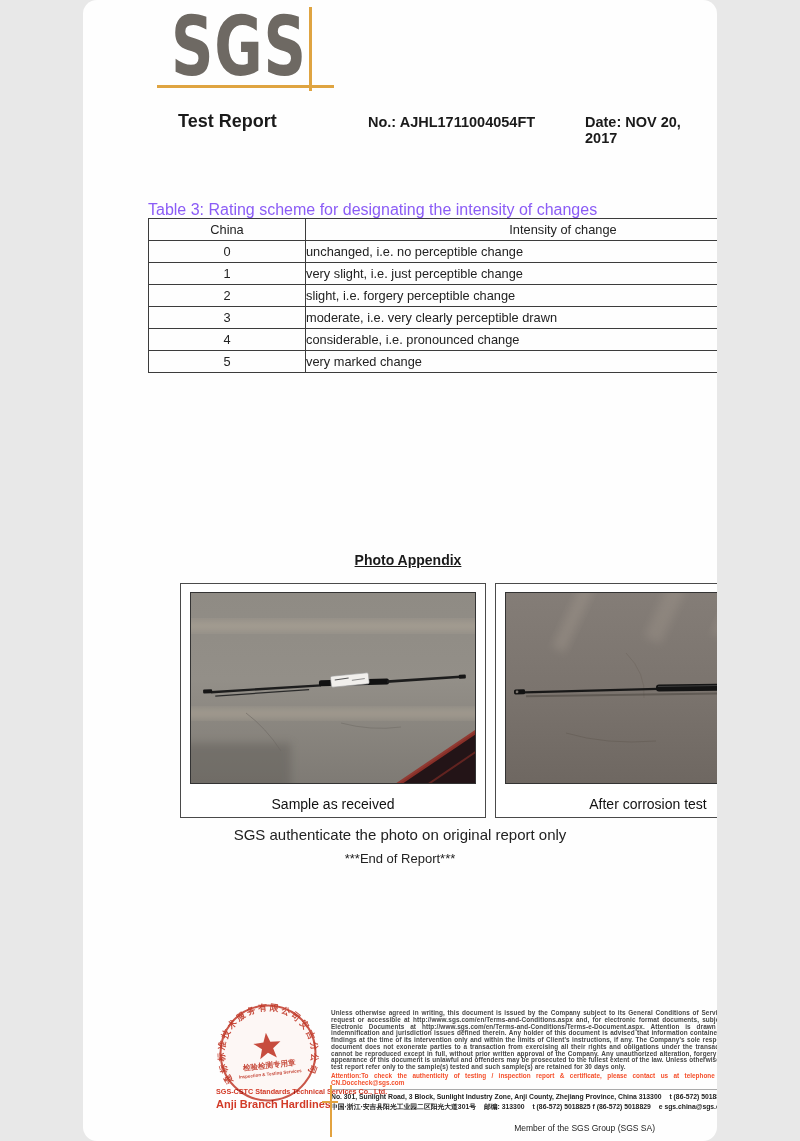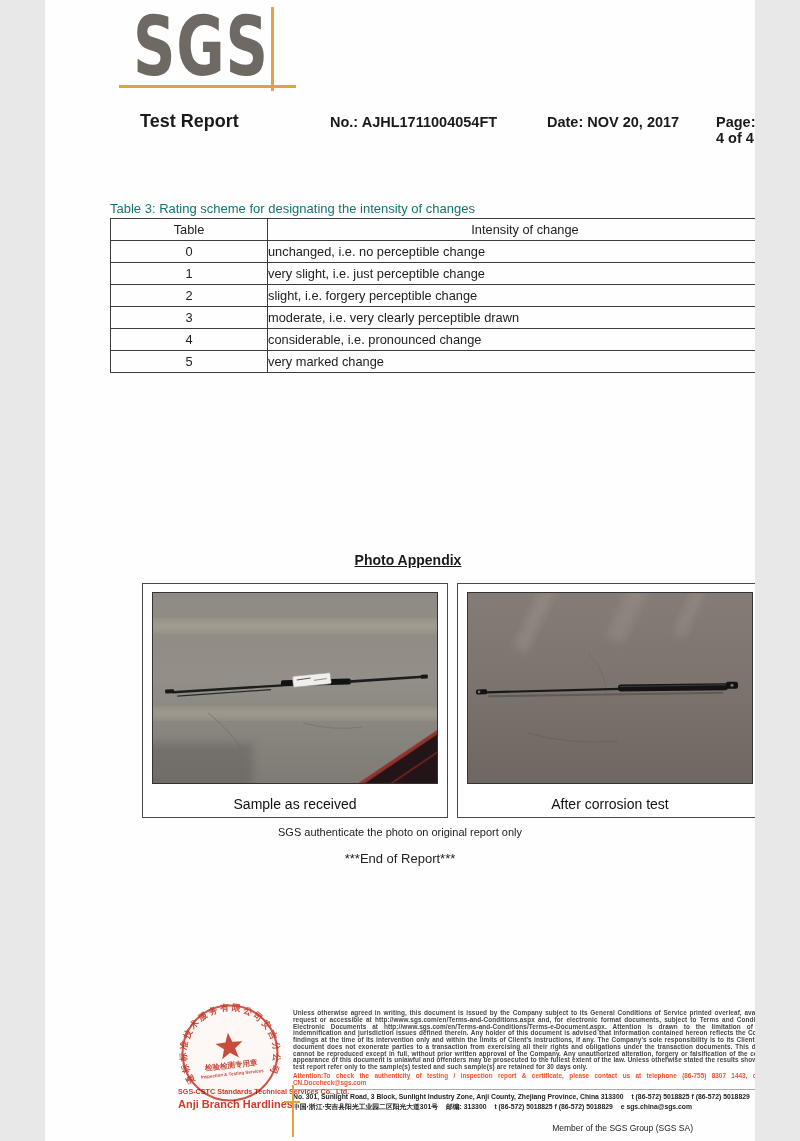--- a/index.html
+++ b/index.html
@@ -1,58 +1,58 @@
 <!DOCTYPE html>
 <html><head>
 <meta charset="utf-8">
 <style>
   * { margin:0; padding:0; box-sizing:border-box; }
   html,body { background:#e8e8e8; }
   body { font-family:"Liberation Sans", sans-serif; }
   .page {
-    position:relative; width:710px; height:1141px; margin:0 auto;
-    background:#fefefe; overflow:hidden; color:#1a1a1a;
+    position:relative; width:634px; height:1141px; margin:0 auto;
+    background:#fefefe; overflow:hidden; color:#1a1a1a;border-radius:14px;
   }
 
   
   .logo-text {
     position:absolute; left:88px; top:6px;
     font-family:"DejaVu Sans", sans-serif;
     font-size:82px; font-weight:bold; color:#6e6963;
     letter-spacing:1px; transform:scaleX(0.72); transform-origin:left top;
     line-height:1;
   }
   .logo-hline { position:absolute; left:74px; top:85px; width:177px; height:3px; background:#dfa441; }
   .logo-vline { position:absolute; left:226px; top:7px; width:3px; height:84px; background:#dfa441; }
 
   .report-title { position:absolute; left:95px; top:111px; font-size:18px; font-weight:bold; }
   .report-no    { position:absolute; left:285px; top:114px; font-size:14.5px; font-weight:bold; }
   .report-date  { position:absolute; left:502px; top:114px; font-size:14.5px; font-weight:bold; }
   .report-page  { position:absolute; left:671px; top:114px; font-size:14.5px; font-weight:bold; }
 
   
-  .table-caption { position:absolute; left:65px; top:201px; font-size:13px; color:#0f766e; }
+  .table-caption { position:absolute; left:65px; top:201px; font-size:16px; color:#8b5cf6; }
   table.rating { position:absolute; left:65px; top:218px; width:673px; border-collapse:collapse; }
   table.rating th, table.rating td {
     border:1.6px solid #3c3c3c; height:22px; font-size:12.8px; font-weight:normal; color:#222;
   }
   table.rating .col-rating { width:157px; text-align:center; }
   table.rating th { text-align:center; }
   table.rating td.desc { padding-left:0; text-align:left; }
 
   
   .photo-title { position:absolute; left:0; right:0; top:551px; text-align:center;padding-left:16px; }
   .photo-title span { font-size:14px; font-weight:bold; text-decoration:underline; }
   .photo-card { position:absolute; top:583px; width:306px; height:235px; border:1px solid #4a4a4a; background:#fff; }
   .photo-card.left  { left:97px; }
   .photo-card.right { left:412px; }
   .photo-frame { position:absolute; left:9px; top:8px; width:286px; height:192px; border:1px solid #333; overflow:hidden; background:#8b8781; }
   .photo-caption { position:absolute; left:0; right:0; bottom:5px; text-align:center; font-size:14px; color:#111; }
 
-  .auth-note { position:absolute; left:0; right:0; top:826px; text-align:center; font-size:11px; color:#222; }
+  .auth-note { position:absolute; left:0; right:0; top:826px; text-align:center; font-size:15px; color:#222; }
   .end-note  { position:absolute; left:0; right:0; top:851px; text-align:center; font-size:13px;  color:#222; }
 
   
   .footer-block { position:absolute; left:248px; top:1010px; width:490px; }
   .legal-text {
     font-size:6.4px; line-height:1.06; text-align:justify;
     color:#474747; font-weight:bold; letter-spacing:0.1px;
   }
   .attention-text {
     margin-top:1px; font-size:6.4px; line-height:1.1; color:#f4502c; font-weight:bold; text-align:justify;
@@ -81,21 +81,21 @@
 
   <div class="report-title">Test Report</div>
   <div class="report-no">No.: AJHL1711004054FT</div>
   <div class="report-date">Date: NOV 20, 2017</div>
   <div class="report-page">Page: 4 of 4</div>
 
   <div class="table-caption">Table 3: Rating scheme for designating the intensity of changes</div>
   <table class="rating">
     <tbody>
         <tr>
-      <th class="col-rating">Table</th>
+      <th class="col-rating">China</th>
       <th>Intensity of change</th>
     </tr>
     <tr>
       <td class="col-rating">0</td>
       <td class="desc">unchanged, i.e. no perceptible change</td>
     </tr>
     <tr>
       <td class="col-rating">1</td>
       <td class="desc">very slight, i.e. just perceptible change</td>
     </tr>

